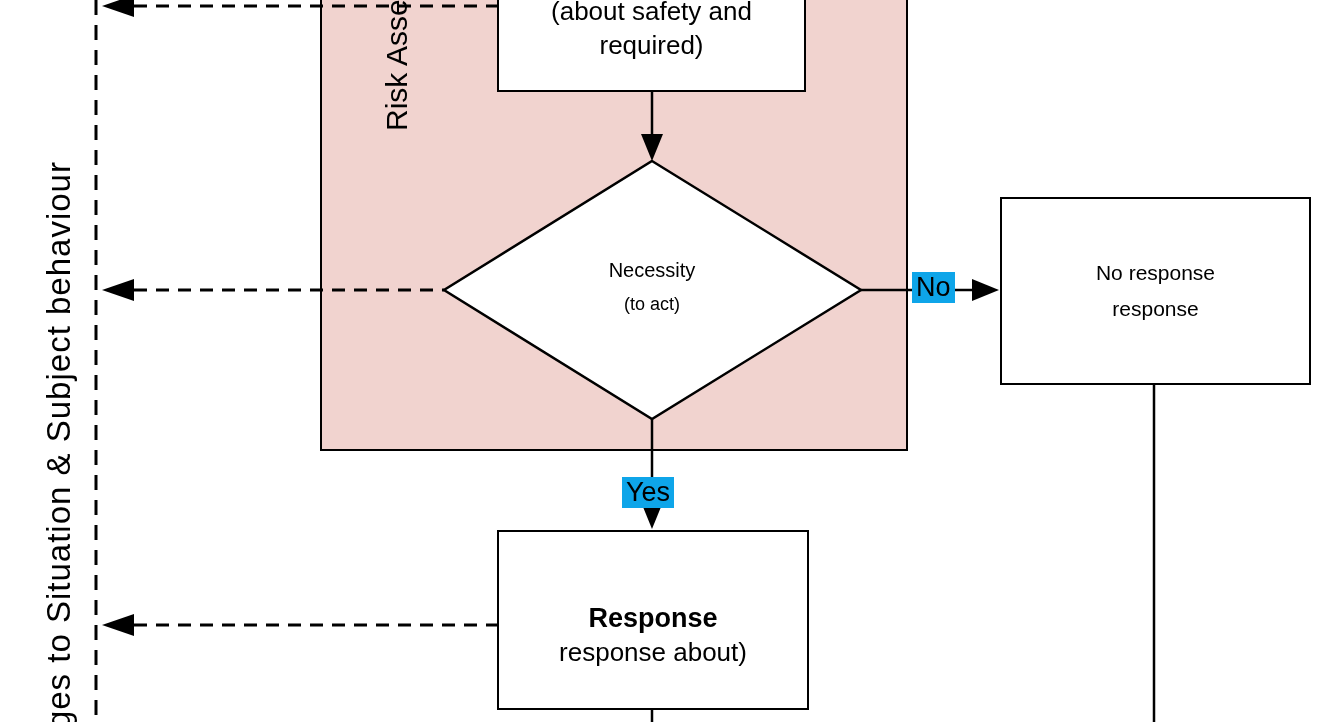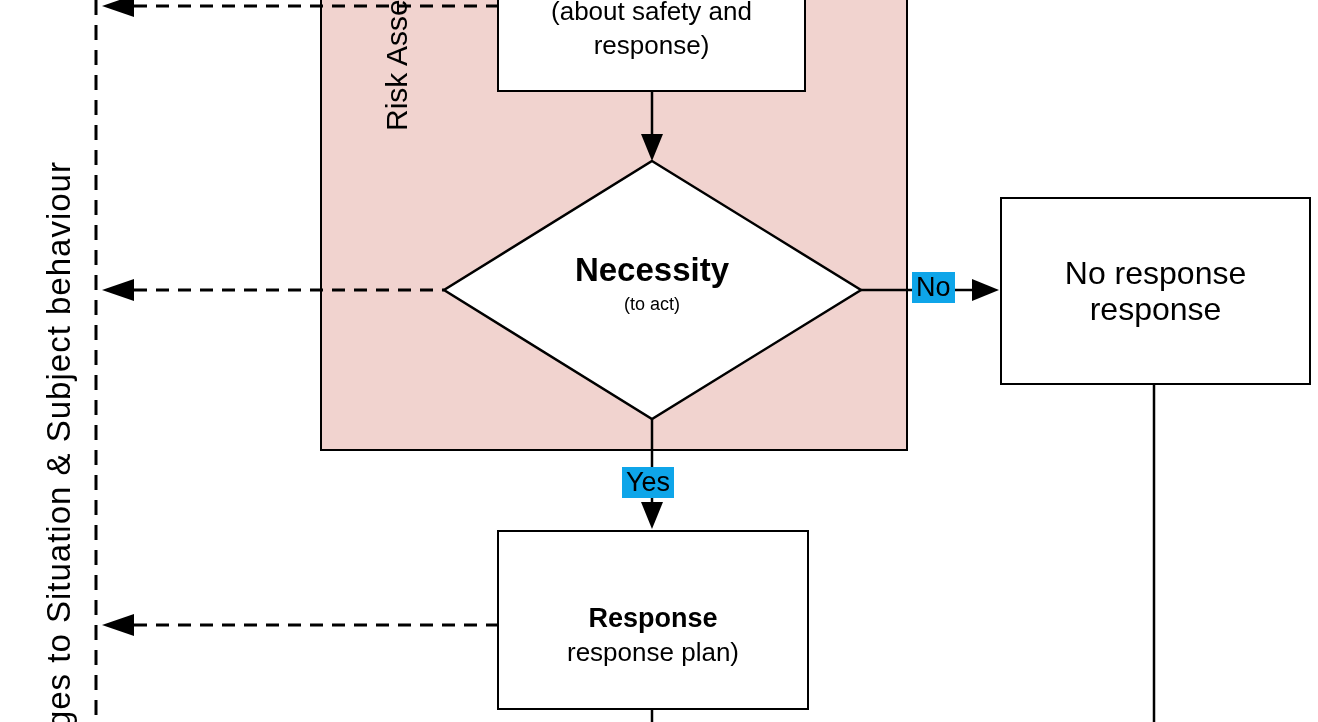--- a/index.html
+++ b/index.html
@@ -67,42 +67,42 @@
     padding-bottom: 28px;
     box-sizing: border-box;
   }
   .response-box {
     left: 497px; top: 530px;
     width: 308px; height: 176px;
   }
   .no-response-box {
     left: 1000px; top: 197px;
     width: 307px; height: 184px;
-    font-size: 32px; line-height: 36px; justify-content: center;
+    font-size: 21px; line-height: 36px; justify-content: center;
   }
   
   .diamond-text {
     position: absolute;
     left: 492px; top: 252px;
     width: 320px;
     text-align: center;
     z-index: 3;
   }
-  .diamond-text .title { font-weight: bold; font-size: 33px; line-height: 36px; }
+  .diamond-text .title { font-weight: normal; font-size: 20px; line-height: 36px; }
   .diamond-text .subtitle { font-size: 18px; line-height: 32px; }
   
   .edge-label {
     position: absolute;
     z-index: 4;
     background: #0ea5e9;
     font-size: 27px;
     padding: 0 4px;
   }
   .no-label { left: 912px; top: 272px; }
-  .yes-label { left: 622px; top: 467px; }
+  .yes-label { left: 622px; top: 477px; }
 </style>
 </head>
 <body>
 
 <div id="canvas">
 
   <div class="risk-region"></div>
 
   <div class="vlabel risk-region-label">Risk Assessment</div>
 
@@ -132,34 +132,34 @@
     <line x1="652" y1="419" x2="652" y2="503" stroke="#000" stroke-width="2.5"></line>
     <polygon points="652,529 641,502 663,502" fill="#000"></polygon>
 
     <line x1="1154" y1="381" x2="1154" y2="722" stroke="#000" stroke-width="2.5"></line>
 
     <line x1="652" y1="706" x2="652" y2="722" stroke="#000" stroke-width="2.5"></line>
   </svg>
 
   <div class="box assessment-box">
     <div>(about safety and</div>
-    <div>response)</div>
+    <div>required)</div>
   </div>
 
   <div class="diamond-text">
     <div class="title">Necessity</div>
     <div class="subtitle">(to act)</div>
   </div>
 
   <div class="edge-label no-label">No</div>
   <div class="edge-label yes-label">Yes</div>
 
   <div class="box no-response-box">
     <div>No response</div>
     <div>response</div>
   </div>
 
   <div class="box response-box">
     <div class="title">Response</div>
-    <div>response plan)</div>
+    <div>response about)</div>
   </div>
 
 </div>
 
 </body></html>

